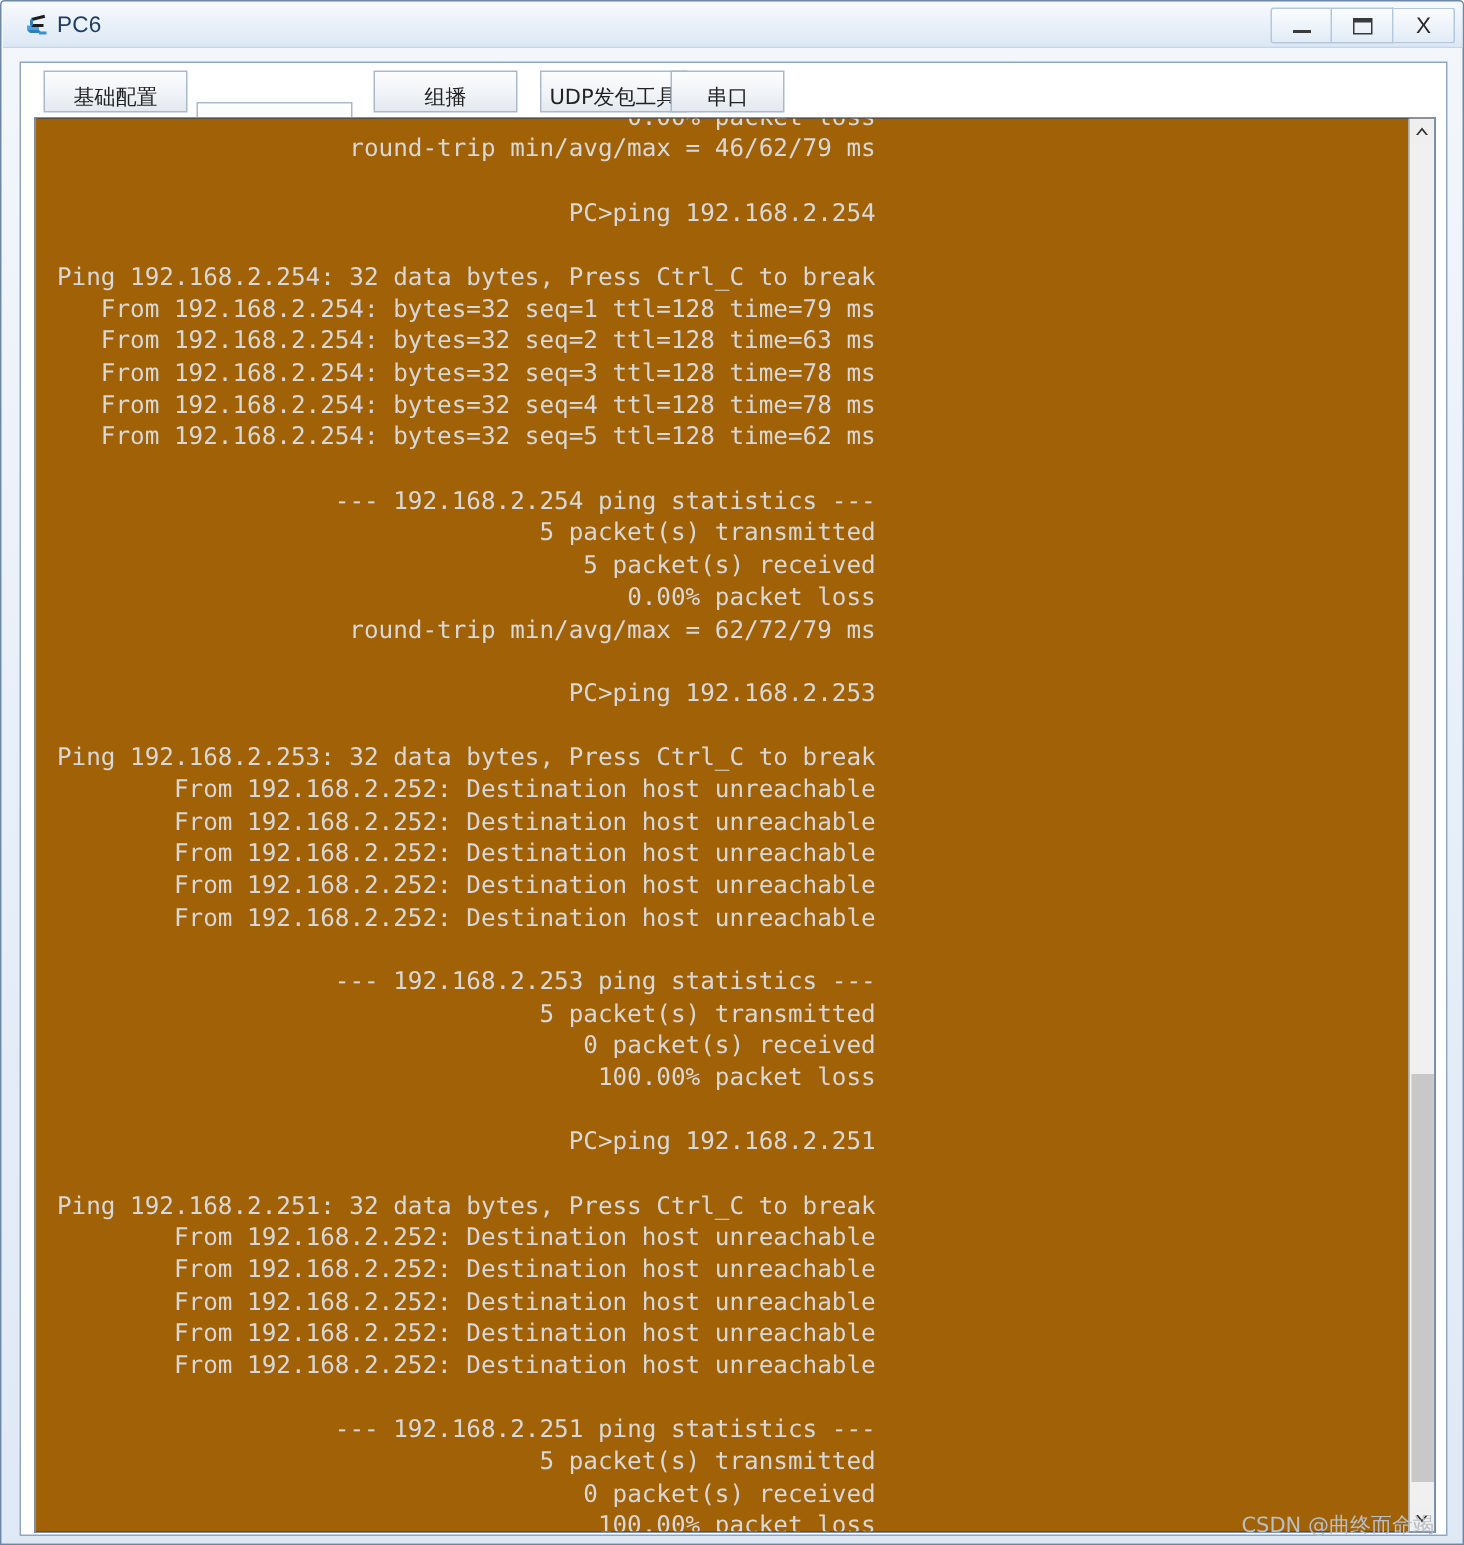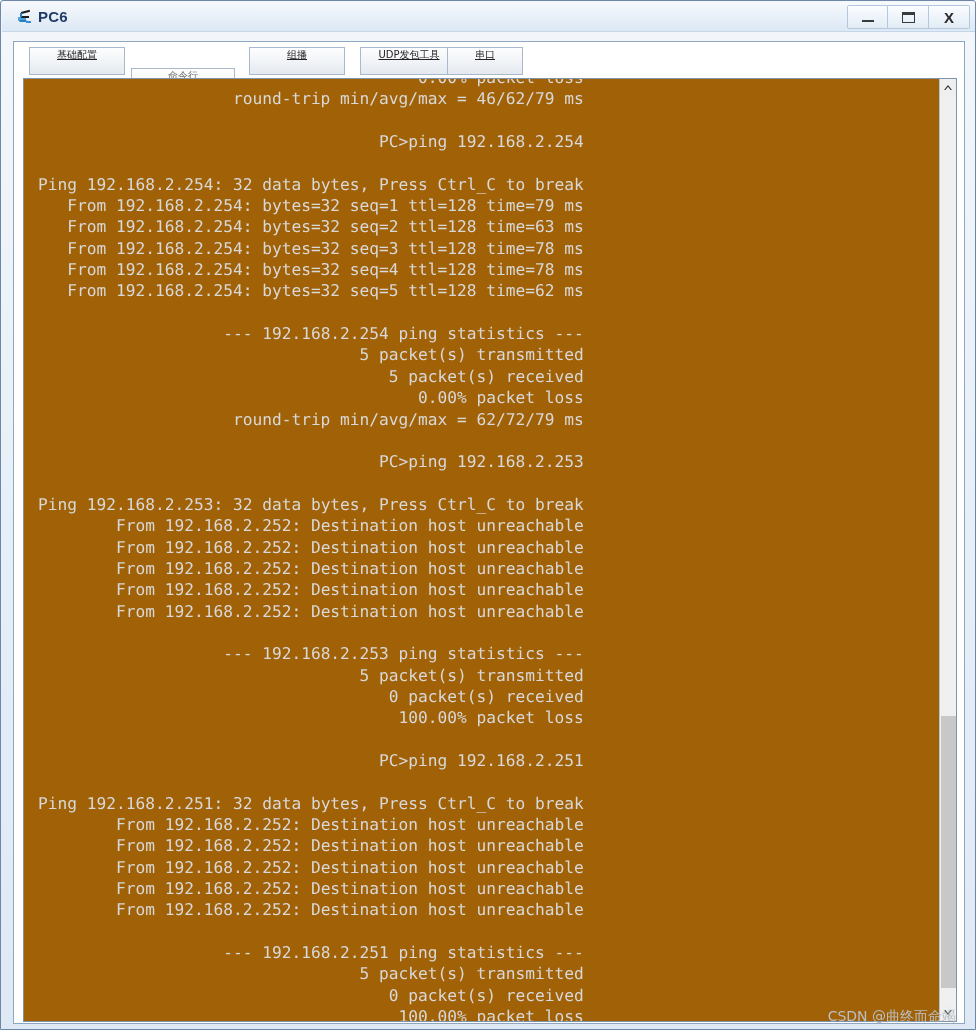--- a/index.html
+++ b/index.html
@@ -29,21 +29,20 @@
 
   
   #title-bar {
     position: absolute;
     left: 1px; top: 1px;
     width: 974px;
     height: 30px;
     background: linear-gradient(to bottom, #f7fafd 0%, #eaf1f9 45%, #dce8f5 100%);
     border-bottom: 1px solid #c5d6e8;
     box-sizing: border-box;
-    font-weight: bold;
   }
   #app-icon {
     position: absolute;
     left: 13px; top: 5px;
     width: 20px; height: 20px;
   }
   #window-title {
     position: absolute;
     left: 36px; top: 5px;
     font-size: 15px;
@@ -114,27 +113,26 @@
     box-sizing: border-box;
   }
   .tab {
     position: absolute;
     top: 5px;
     height: 28px;
     box-sizing: border-box;
     border: 1px solid #a9b9cb;
     background: linear-gradient(to bottom, #fdfdfe 0%, #f0f3f7 55%, #e3e9ef 100%);
     display: flex;
-    align-items: flex-start;
+    align-items: flex-end;
     justify-content: center;
-    font-size: 10px;
+    font-size: 14px;
     color: #222222;
     cursor: pointer;
     font-family: "DejaVu Sans", "Liberation Sans", sans-serif;
-    text-decoration: underline;
   }
   .tab.selected {
     background: linear-gradient(to bottom, #fefefe 0%, #f6f8fa 55%, #eceff3 100%);
     color: #6a6a6a;
     margin-top: 21px;
   }
 
   
   #terminal-outer {
     position: absolute;

